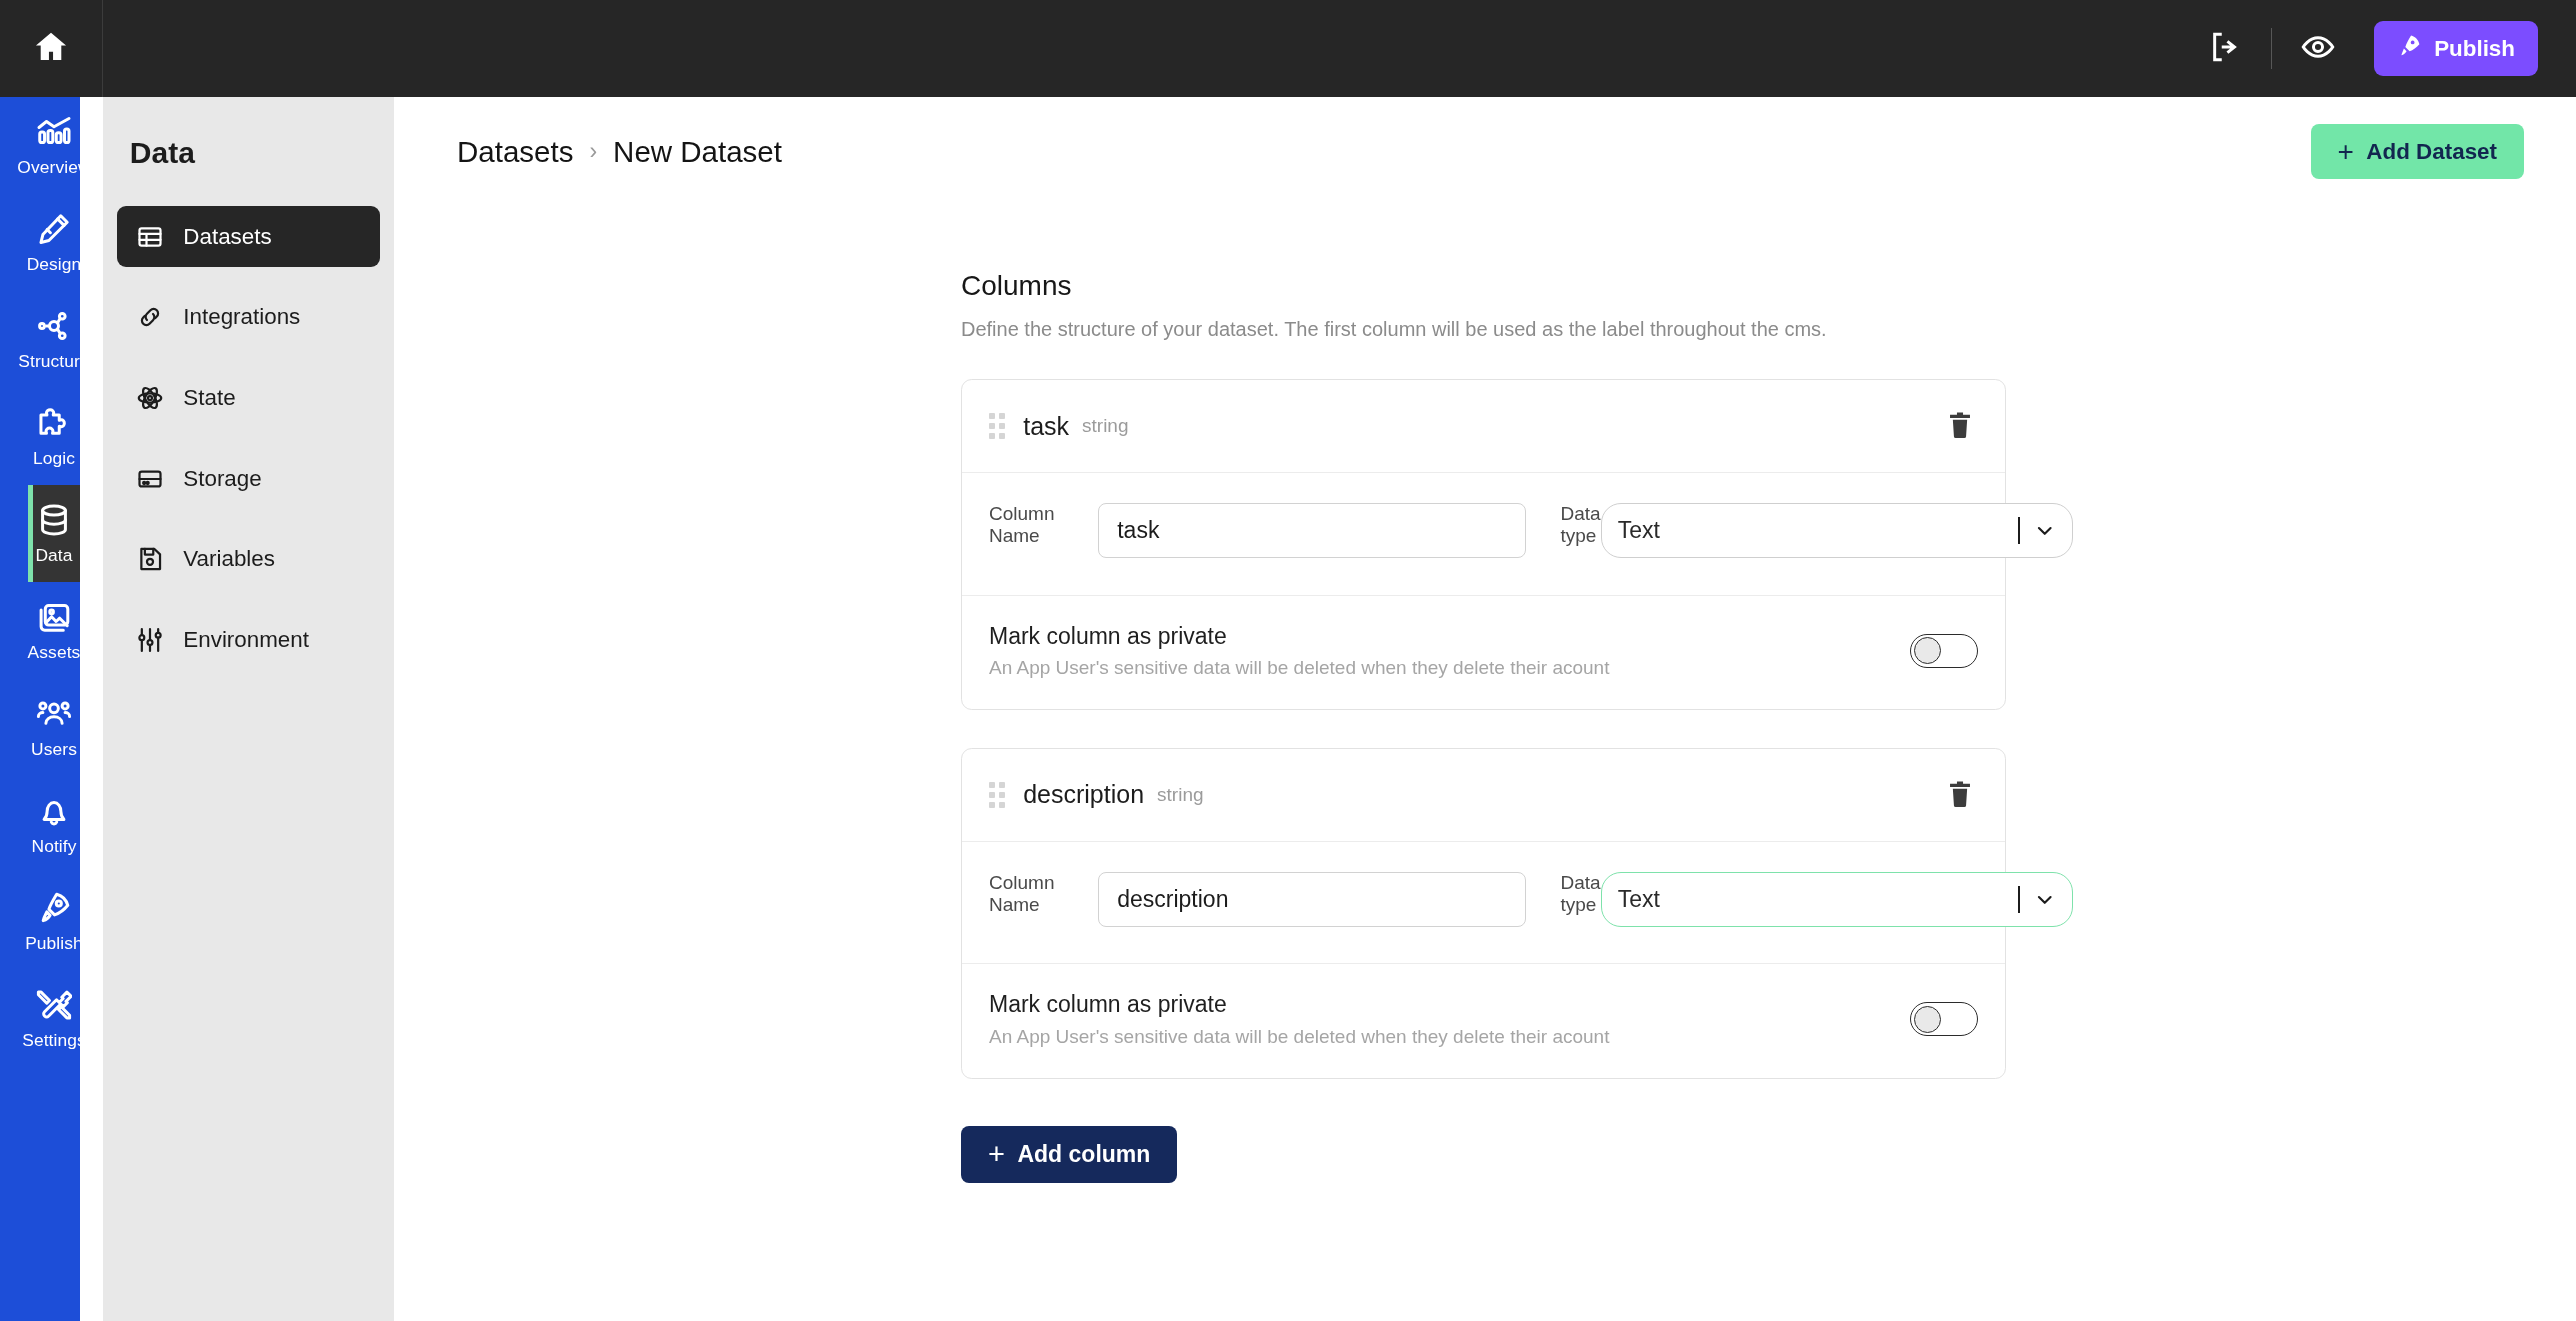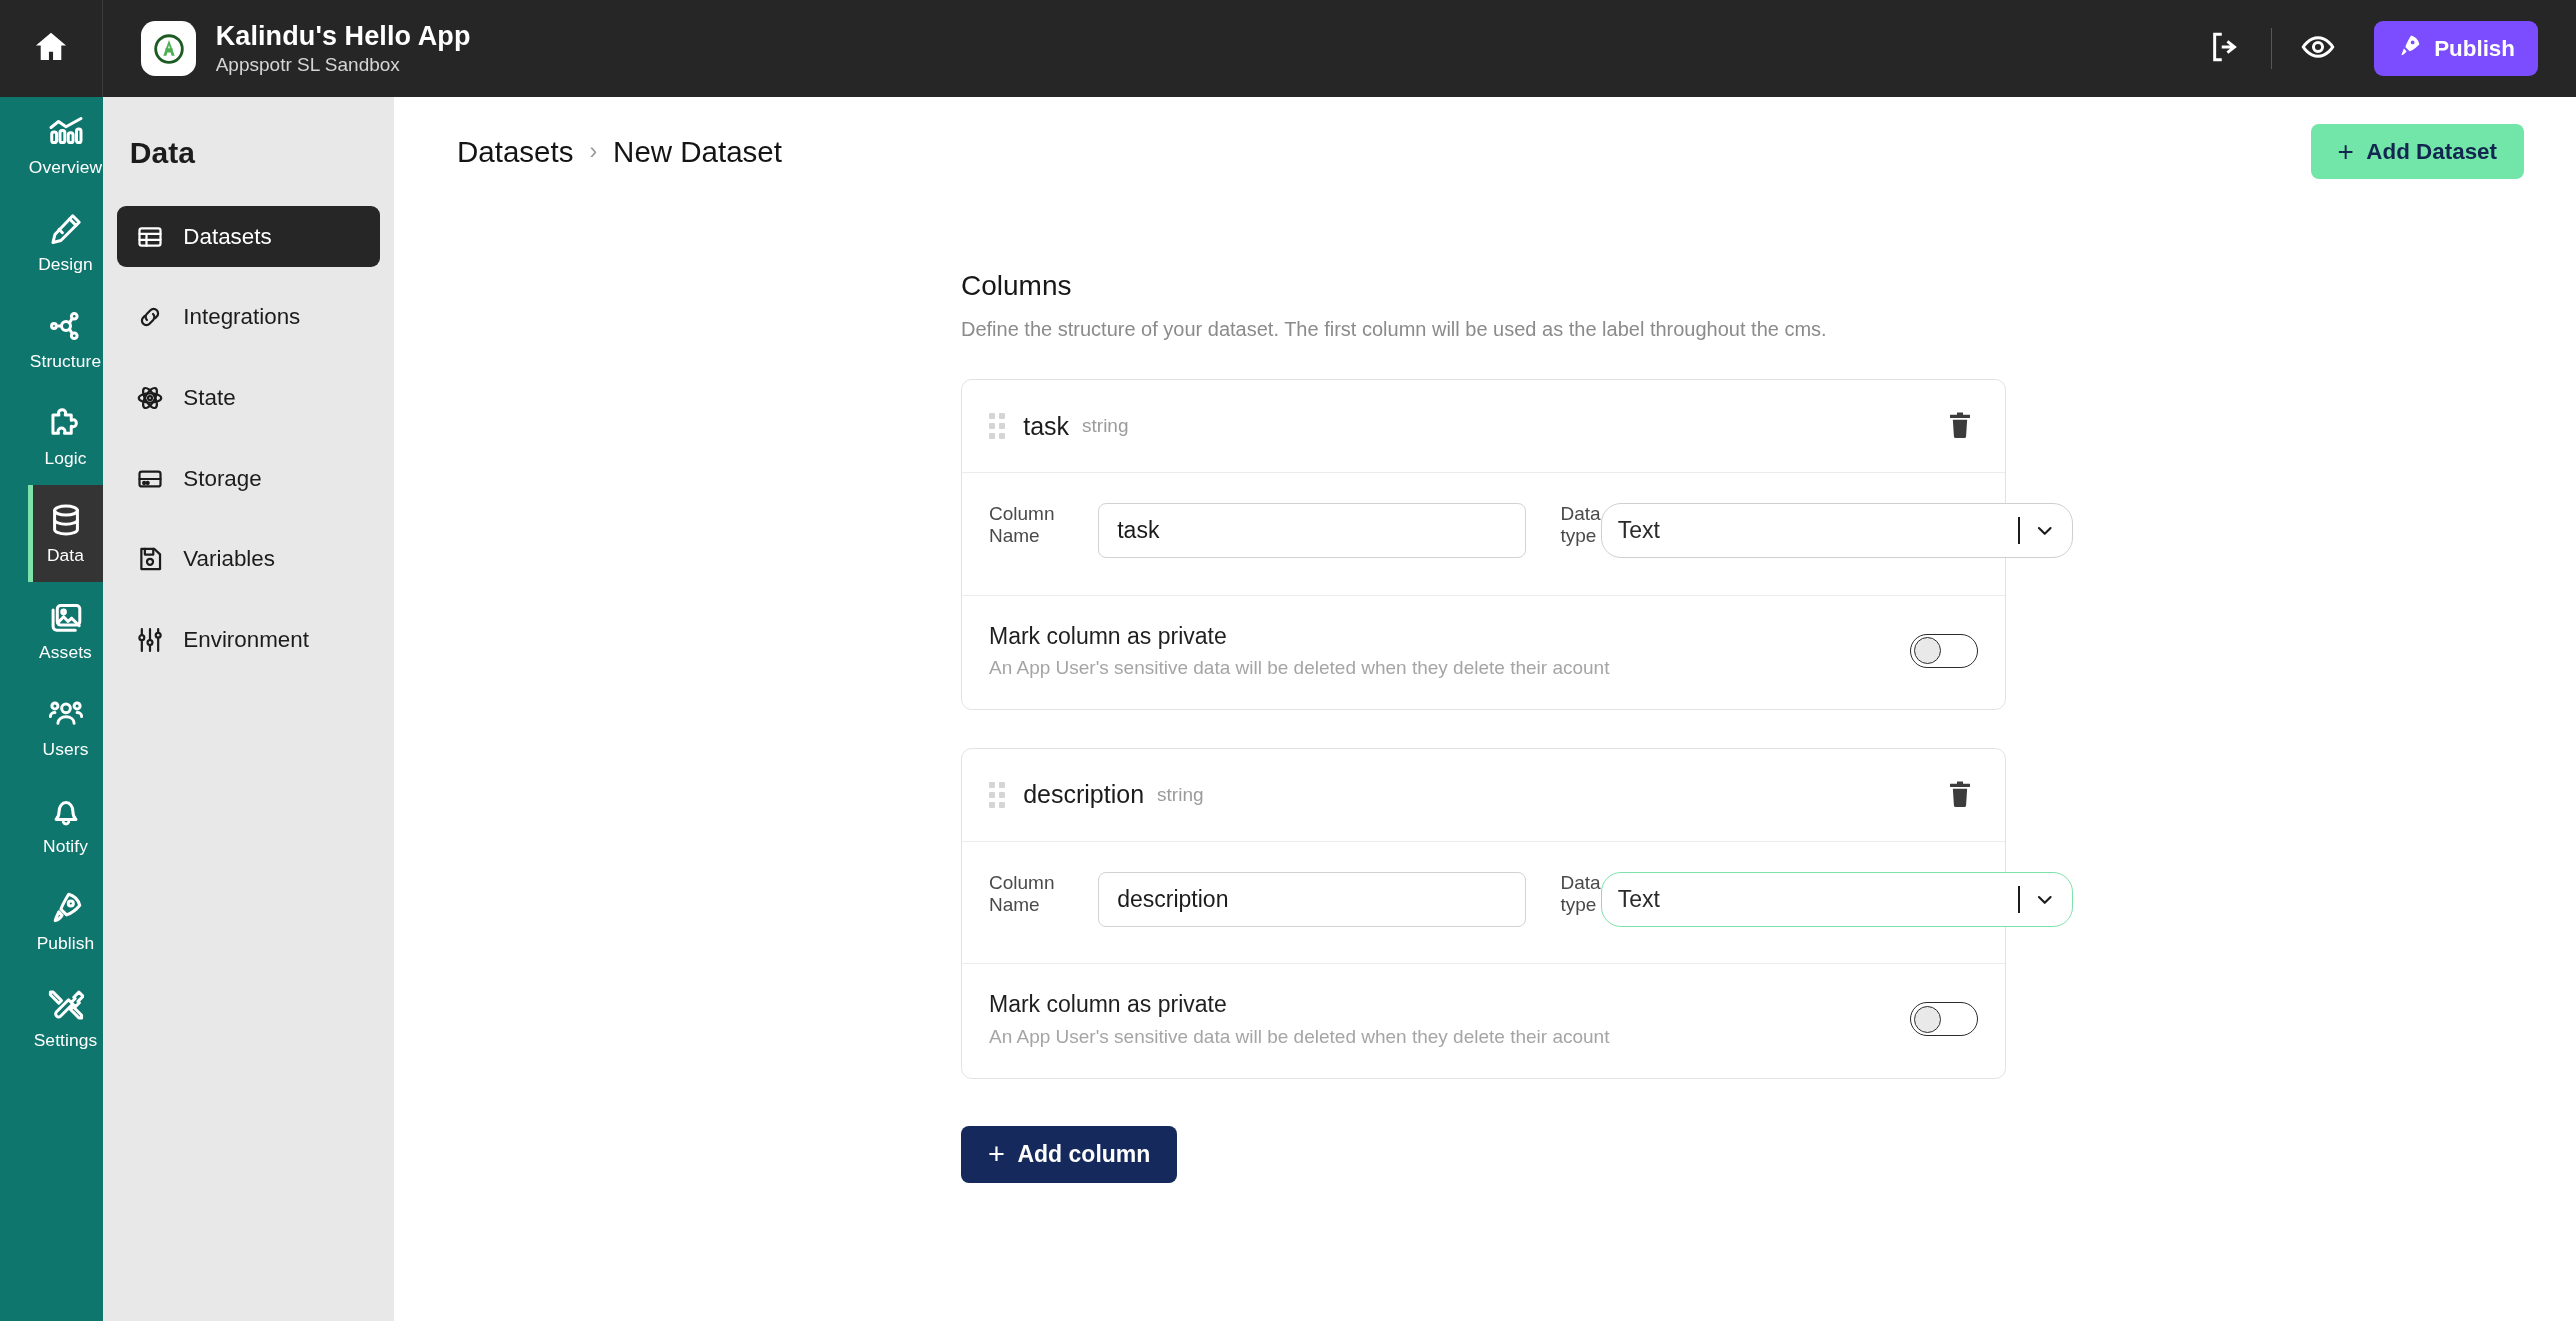--- a/index.html
+++ b/index.html
@@ -42,22 +42,22 @@
   .publish-btn {
     display: flex; align-items: center; gap: 12.5px;
     background: #7c4dff; border-radius: 9px; height: 55px; padding: 0 23px;
     color: #ffffff; font-size: 22.4px; font-weight: 700; margin-left: 23px; cursor: pointer;
     border: none;
   }
   .publish-btn svg { width: 25px; height: 25px; fill: #ffffff; }
 
   
   .rail {
-    position: absolute; top: 97px; left: 0; width: 103px; height: 1225px;
-    background: #0f766e;
+    position: absolute; top: 97px; left: 0; width: 80px; height: 1225px;
+    background: #1d4ed8;
     padding-left: 28px;
   }
   .rail-item {
     position: relative; height: 97px; display: flex; flex-direction: column;
     align-items: center; justify-content: center; gap: 6.3px; cursor: pointer;
   }
   .rail-item .ic { height: 38px; display: flex; align-items: center; }
   .rail-item .ic svg { width: 36px; height: 36px; fill: none; stroke: #ffffff; stroke-width: 2; stroke-linecap: round; stroke-linejoin: round; }
   .rail-item .lbl { color: #ffffff; font-size: 17.4px; letter-spacing: 0.1px; }
   .rail-item.active { background: #343434; }
@@ -167,33 +167,20 @@
 
 <div class="topbar">
   <div class="home-cell">
     <span>
       <svg viewBox="0 0 24 24">
           <path d="M12 3 2.5 11h3v9.2h5.2V15h2.6v5.2H18.5V11h3L12 3z"></path>
         </svg>
     </span>
   </div>
 
-  <div class="app-id">
-    <div class="app-icon">
-      <svg viewBox="0 0 40 40">
-        <circle cx="20" cy="20" r="14" fill="none" stroke="#1c5c22" stroke-width="3"></circle>
-        <path d="M20 10.5 14 27h3.2l1.1-3.4h3.4L22.8 27H26L20 10.5zm0 5.4 1.2 4.2h-2.4L20 15.9z" fill="#4caf50"></path>
-        <rect x="16.3" y="19.2" width="7.4" height="2.1" fill="#4caf50"></rect>
-      </svg>
-    </div>
-    <div class="app-texts">
-      <div class="app-title">Kalindu's Hello App</div>
-      <div class="app-sub">Appspotr SL Sandbox</div>
-    </div>
-  </div>
 
   <div class="top-right">
     <div class="ticon">
       <span>
         <svg viewBox="0 0 24 24">
             <path d="M9 3H4v18h5M13 8l5 4-5 4M18 12H9"></path>
           </svg>
       </span>
     </div>
     <div class="vdiv"></div>

